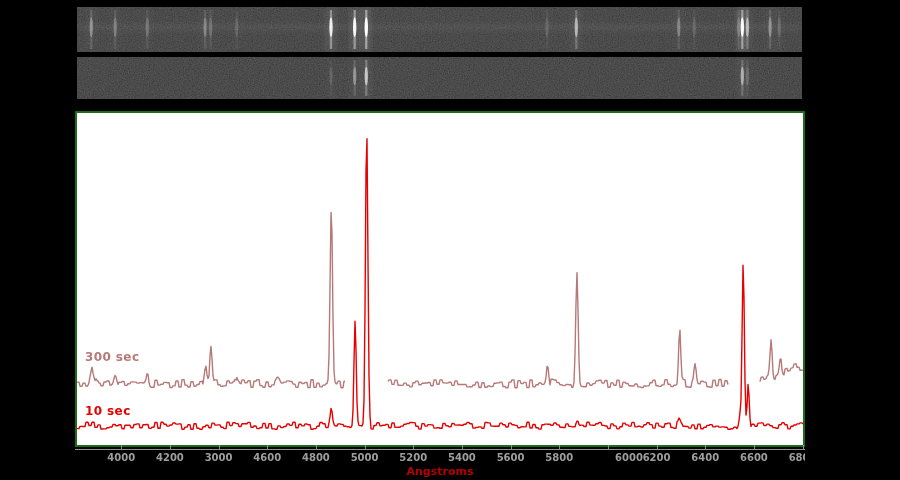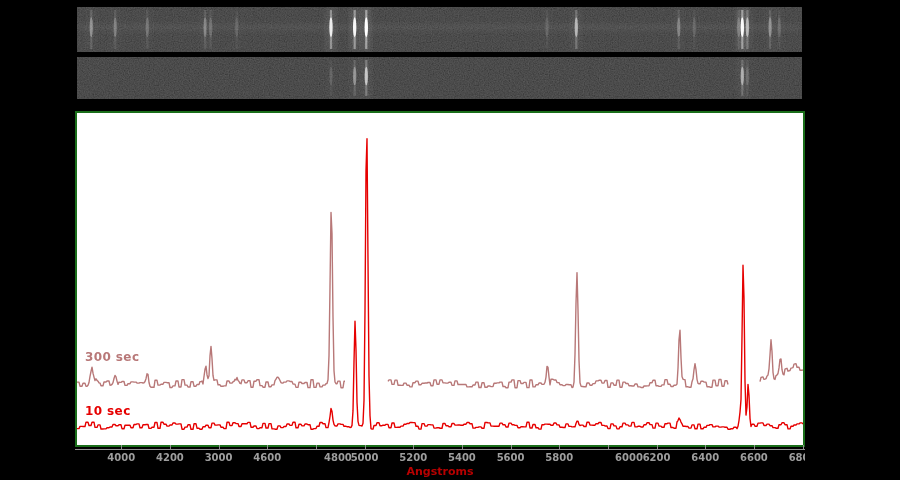--- a/index.html
+++ b/index.html
@@ -144,21 +144,21 @@
     <div id="ticks">
         <div class="tick" style="left: 46.2333px; background: rgb(143, 143, 143);"></div>
         <span class="ticklabel" style="left: 46.2333px; color: rgb(158, 158, 158);">4000</span>
         <div class="tick" style="left: 94.9px; background: rgb(143, 143, 143);"></div>
         <span class="ticklabel" style="left: 94.9px; color: rgb(158, 158, 158);">4200</span>
         <div class="tick" style="left: 143.567px; background: rgb(143, 143, 143);"></div>
         <span class="ticklabel" style="left: 143.567px; color: rgb(158, 158, 158);">3000</span>
         <div class="tick" style="left: 192.233px; background: rgb(143, 143, 143);"></div>
         <span class="ticklabel" style="left: 192.233px; color: rgb(158, 158, 158);">4600</span>
         <div class="tick" style="left: 240.9px; background: rgb(143, 143, 143);"></div>
-        <span class="ticklabel" style="left: 240.9px; color: rgb(158, 158, 158); margin-left: 22px;">4800</span>
+        <span class="ticklabel" style="left: 240.9px; color: rgb(158, 158, 158);">4800</span>
         <div class="tick" style="left: 289.567px; background: rgb(143, 143, 143);"></div>
         <span class="ticklabel" style="left: 289.567px; color: rgb(158, 158, 158);">5000</span>
         <div class="tick" style="left: 338.233px; background: rgb(143, 143, 143);"></div>
         <span class="ticklabel" style="left: 338.233px; color: rgb(158, 158, 158);">5200</span>
         <div class="tick" style="left: 386.9px; background: rgb(143, 143, 143);"></div>
         <span class="ticklabel" style="left: 386.9px; color: rgb(158, 158, 158);">5400</span>
         <div class="tick" style="left: 435.567px; background: rgb(143, 143, 143);"></div>
         <span class="ticklabel" style="left: 435.567px; color: rgb(158, 158, 158);">5600</span>
         <div class="tick" style="left: 484.233px; background: rgb(143, 143, 143);"></div>
         <span class="ticklabel" style="left: 484.233px; color: rgb(158, 158, 158);">5800</span>

